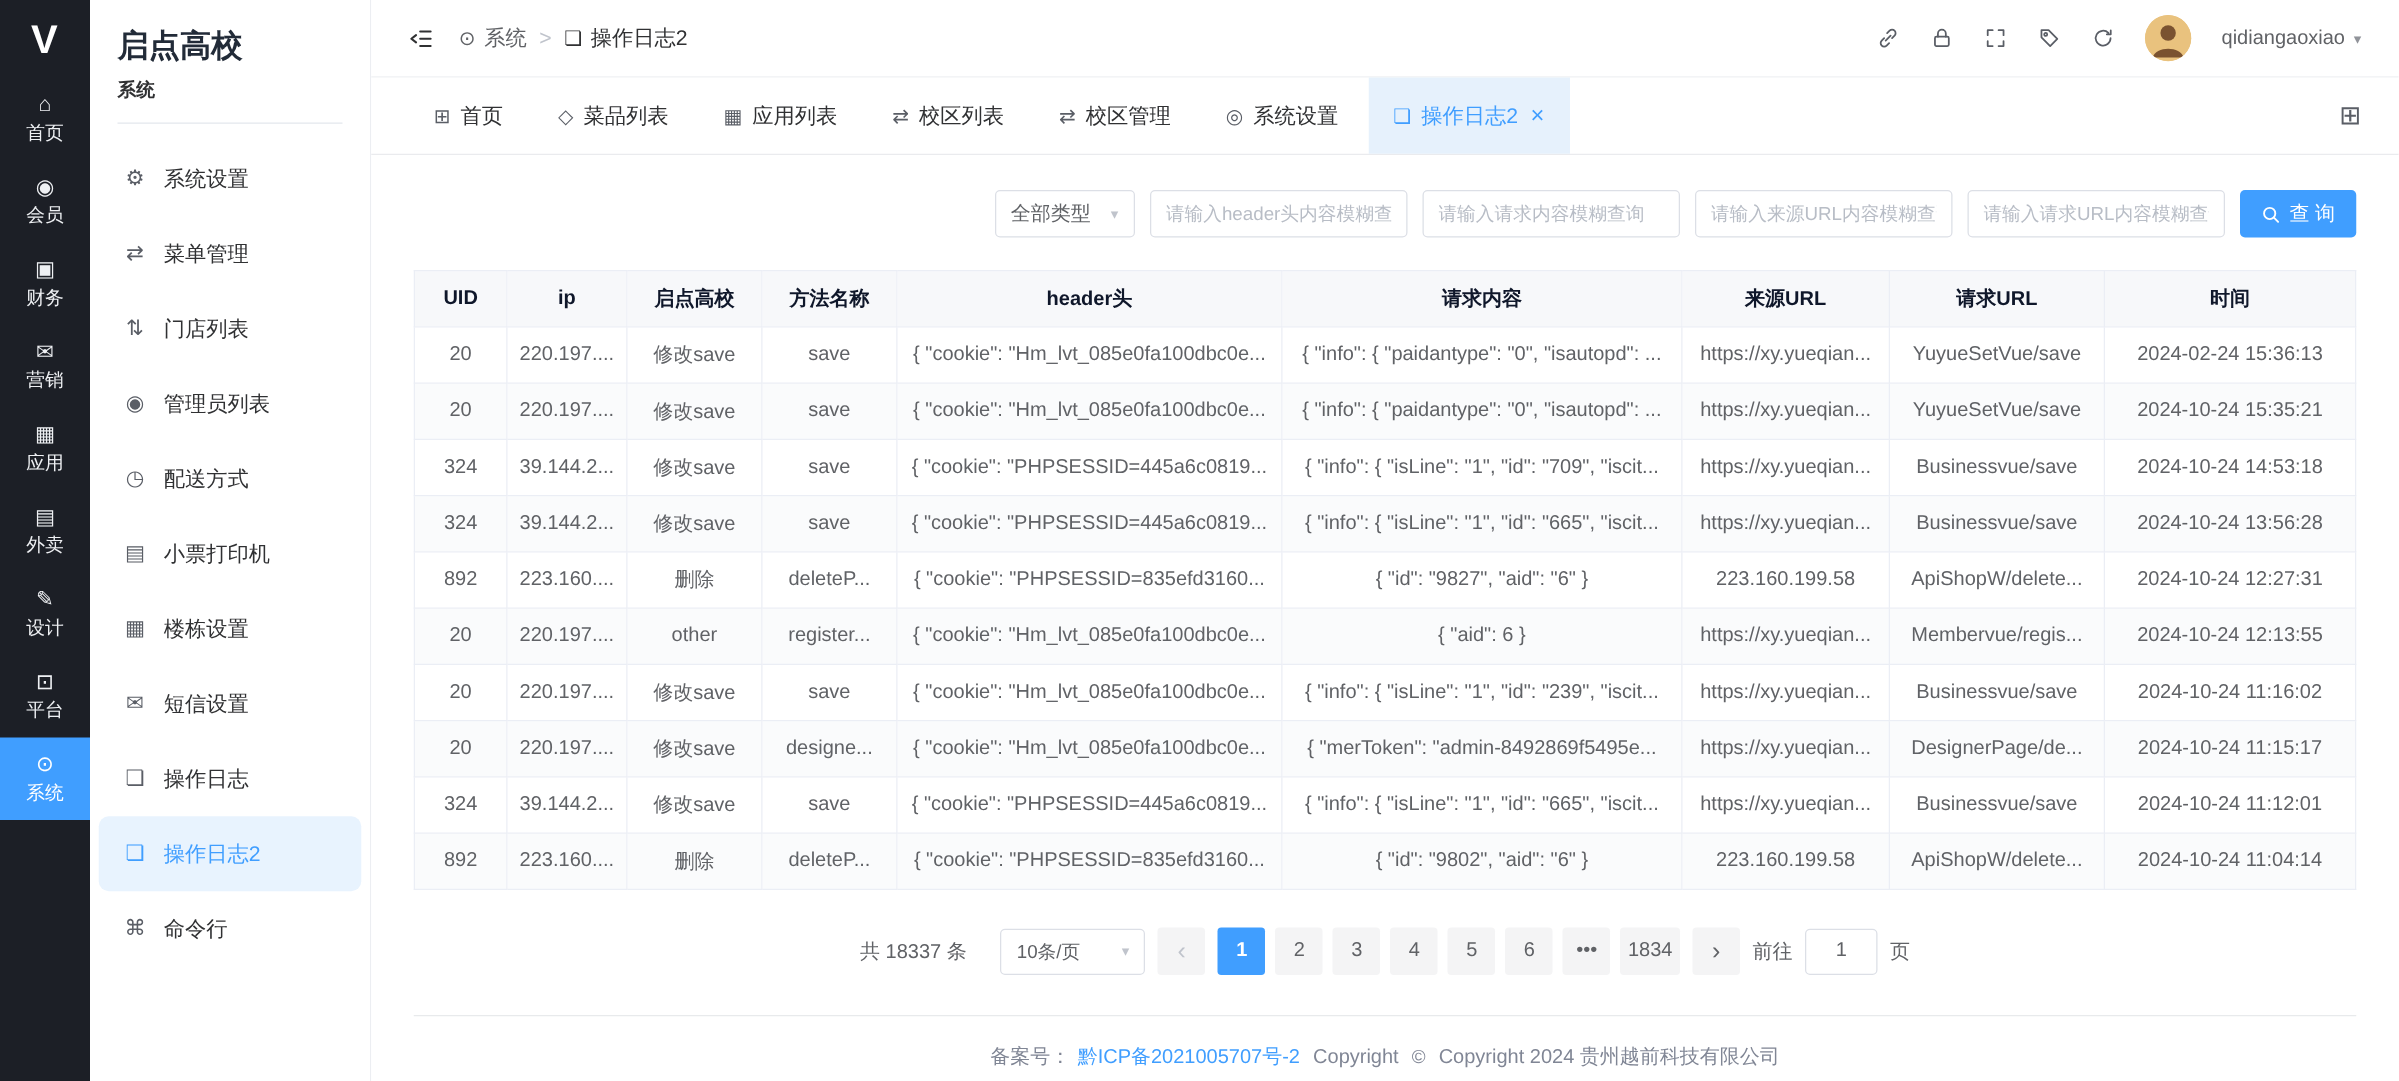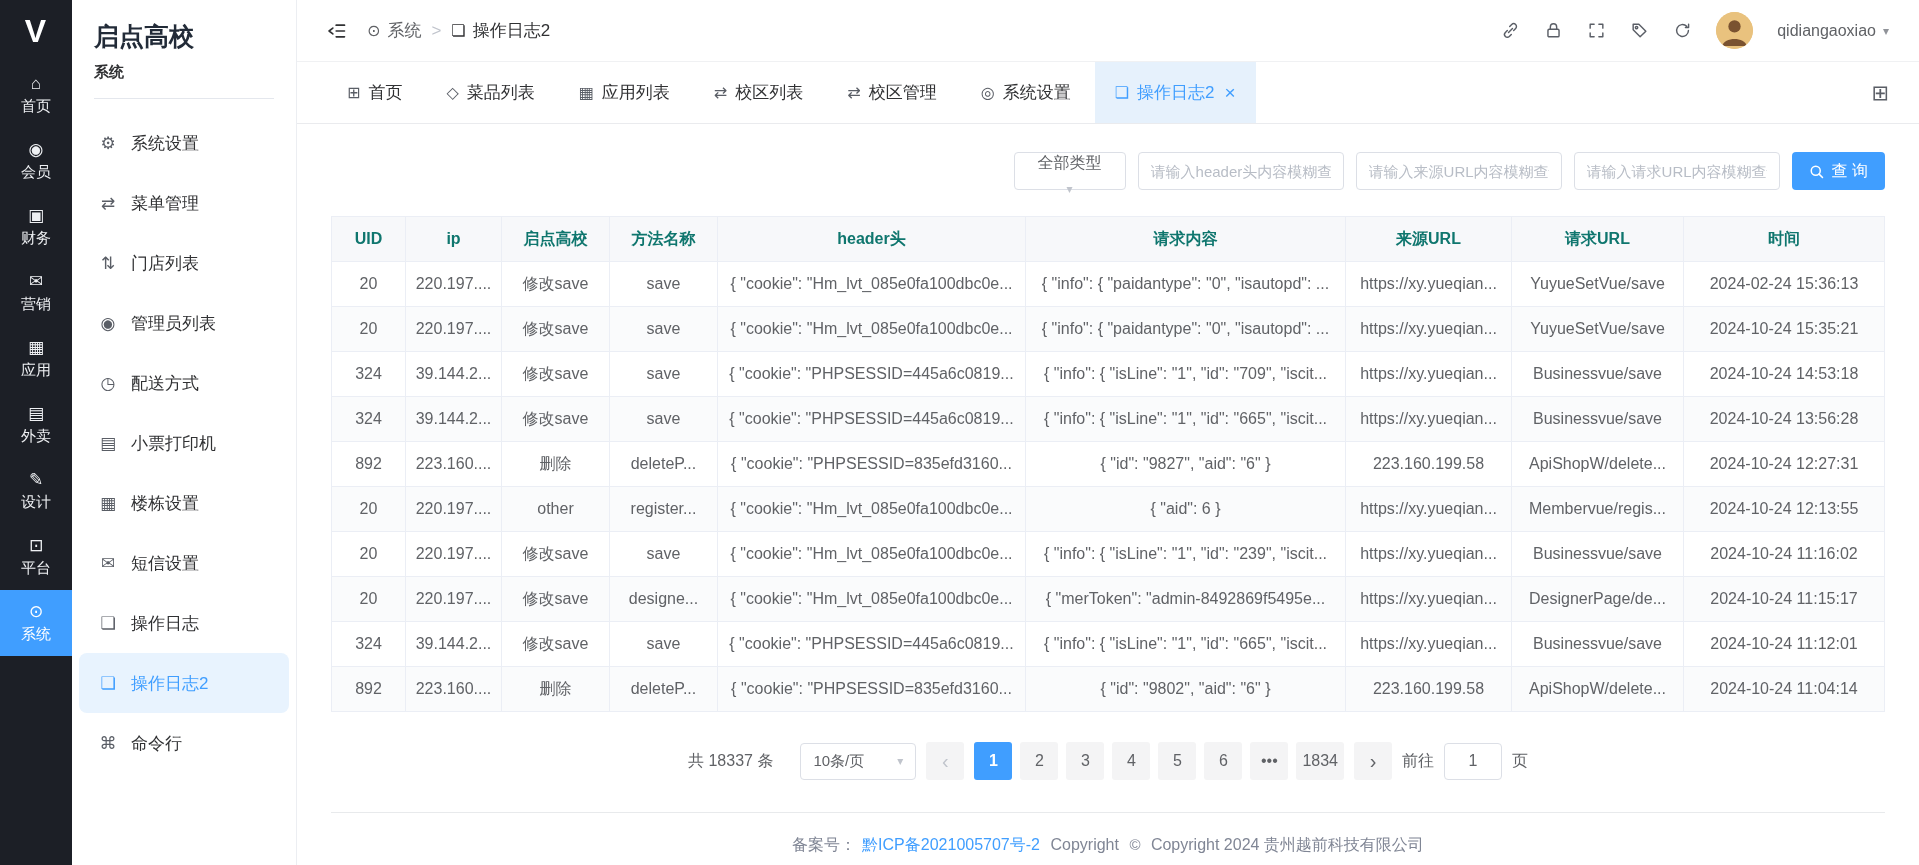--- a/index.html
+++ b/index.html
@@ -63,36 +63,36 @@
   .tab-grid { align-self: center; font-size: 21px; color: #5a5e66; cursor: pointer; }
 
   
   .content { flex: 1; min-height: 0; padding: 0 34px; display: flex; flex-direction: column; }
 
   .filters { display: flex; justify-content: flex-end; align-items: center;
     gap: 12px; margin-top: 28px; }
   .select { height: 38px; border: 1px solid #dcdfe6; border-radius: 4px; background: #fff;
     display: flex; align-items: center; justify-content: space-between; gap: 8px;
     padding: 0 12px; font-size: 16px; color: #606266; cursor: pointer; }
-  .type-select { width: 112px; flex-direction: column; }
+  .type-select { width: 112px; }
   .caret { color: #c0c4cc; font-size: 12px; }
   .f-input { width: 206px; height: 38px; border: 1px solid #dcdfe6; border-radius: 4px;
     padding: 0 12px; font-size: 15px; color: #606266; outline: none;
     font-family: "Liberation Sans", "DejaVu Sans", sans-serif; }
   .f-input::placeholder { color: #b8bdc6; }
   .btn-search { height: 38px; border: none; border-radius: 4px; background: #409eff;
     color: #fff; font-size: 16px; padding: 0 17px; display: flex; align-items: center;
     gap: 8px; cursor: pointer; font-family: inherit; }
 
   
   .log-table { width: 100%; margin-top: 26px; border-collapse: collapse; table-layout: fixed; }
   .log-table th, .log-table td { border: 1px solid #ebeef5; height: 45px;
     padding: 0 8px; font-size: 16px; color: #606266; text-align: center;
     white-space: nowrap; overflow: hidden; }
-  .log-table th { background: #f7f8fa; font-weight: bold; color: #0f766e; }
+  .log-table th { background: #f7f8fa; font-weight: bold; color: #0f172a; }
   .log-table tbody tr:nth-child(even) { background: #fafbfc; }
 
   
   .pagination { display: flex; align-items: center; justify-content: center;
     gap: 10px; margin-top: 30px; font-size: 16px; color: #606266; }
   .total { margin-right: 17px; }
   .size-select { width: 116px; height: 37px; font-size: 15px; }
   .pages { display: flex; gap: 8px; }
   .page-btn { min-width: 38px; height: 38px; padding: 0 6px; background: #f4f4f5;
     border-radius: 3px; display: flex; align-items: center; justify-content: center;
@@ -322,20 +322,21 @@
     </div>
 
     <div class="content">
 
       <div class="filters">
         <div class="select type-select">
           <span>全部类型</span>
           <span class="caret">▾</span>
         </div>
         <input class="f-input" placeholder="请输入header头内容模糊查询" style="">
+        <input class="f-input" placeholder="请输入请求内容模糊查询" style="">
         <input class="f-input" placeholder="请输入来源URL内容模糊查询" style="">
         <input class="f-input" placeholder="请输入请求URL内容模糊查询" style="">
         <button class="btn-search">
           <svg width="15" height="15" viewBox="0 0 20 20" fill="none" stroke="#fff" stroke-width="2" stroke-linecap="round">
               <circle cx="9" cy="9" r="6"></circle>
               <path d="M13.5 13.5L18 18"></path>
             </svg>
           <span>查 询</span>
         </button>
       </div>

